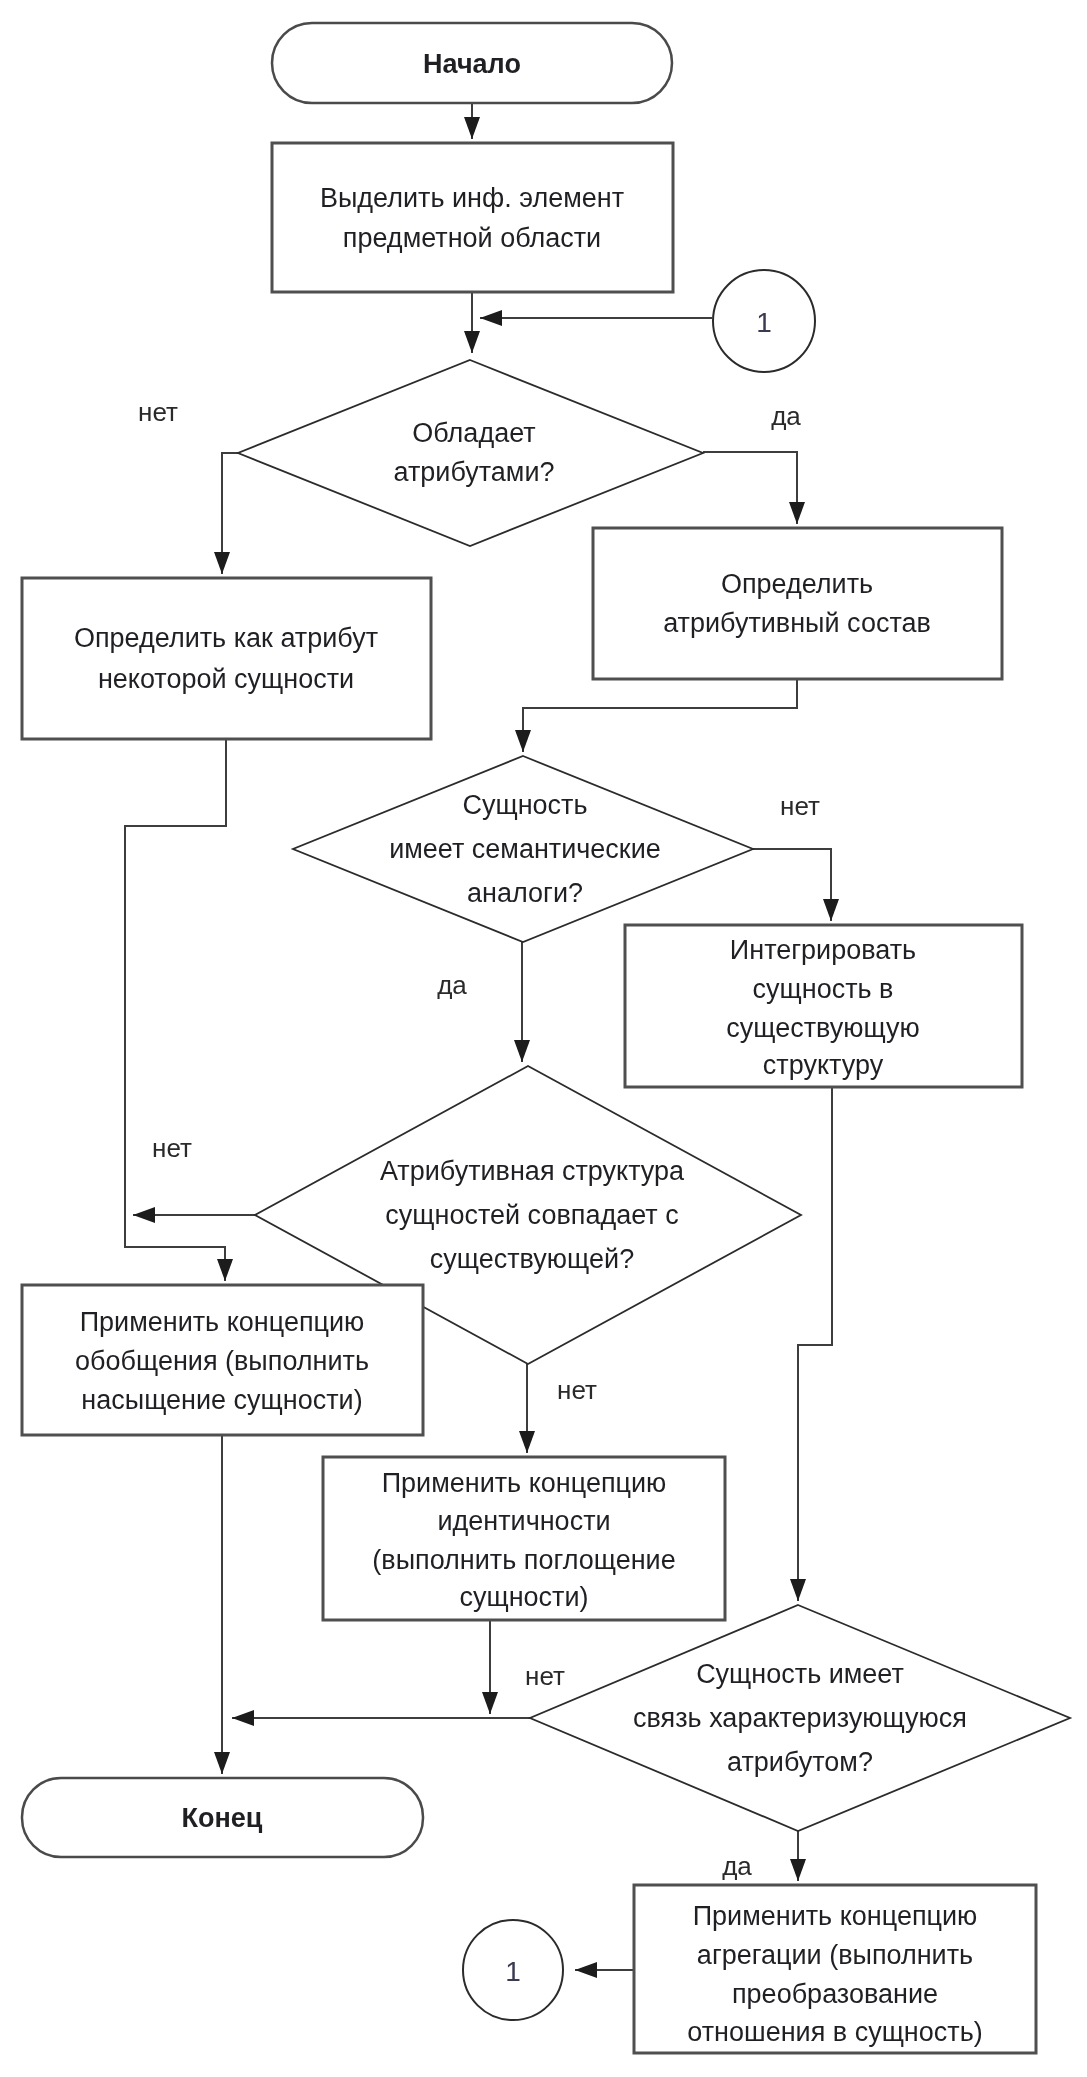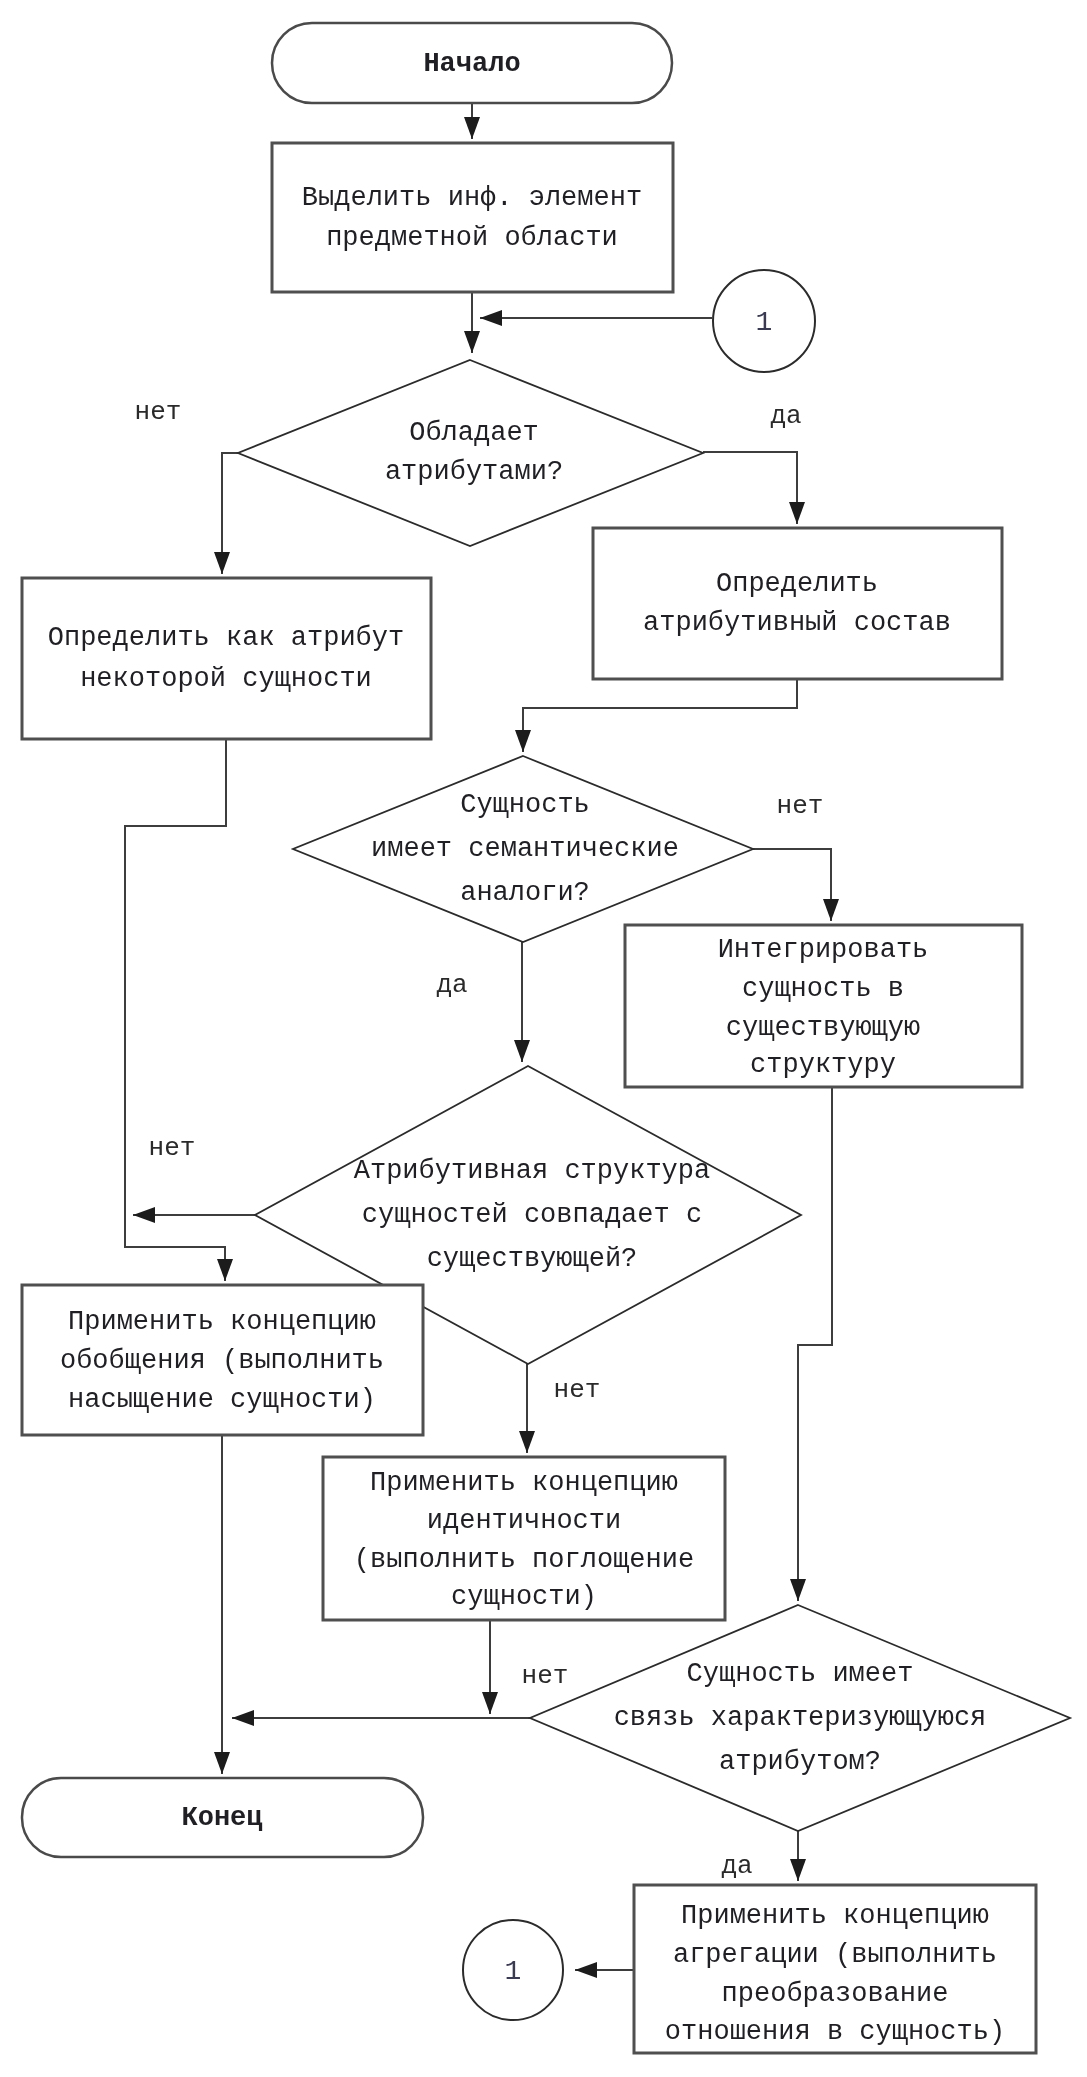--- a/index.html
+++ b/index.html
@@ -1,17 +1,17 @@
 <!DOCTYPE html>
 <html><head>
 <meta charset="utf-8">
 <style>
   html,body{margin:0;padding:0;background:#ffffff;}
   .page{width:909px;height:2077px;background:#ffffff;position:relative;
-        font-family:Liberation Mono, monospace;}
+        font-family:Liberation Sans, sans-serif;}
   svg{display:block;}
   .shape{fill:#ffffff;stroke:#4f4f4f;stroke-width:3;}
   .terminal{fill:#ffffff;stroke:#4a4a4a;stroke-width:2.5;}
   .diamond{fill:#ffffff;stroke:#2b2b2b;stroke-width:1.8;}
   .conn-circle{fill:#ffffff;stroke:#2b2b2b;stroke-width:2;}
   .edge{fill:none;stroke:#3d3d3d;stroke-width:2;}
   .t{font-size:27px;fill:#1f1f24;text-anchor:middle;dominant-baseline:central;}
   .t-bold{font-weight:bold;}
   .lbl{font-size:26px;fill:#2a2a2a;text-anchor:middle;dominant-baseline:central;}
   .cnum{font-size:28px;fill:#3a3a52;text-anchor:middle;dominant-baseline:central;}

